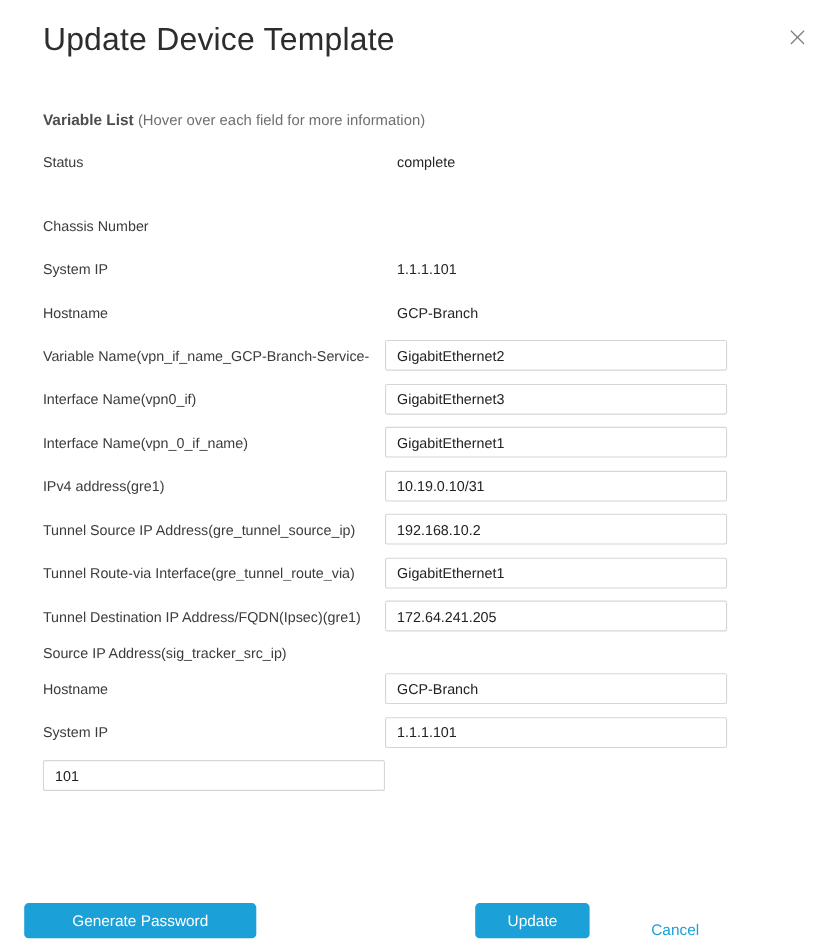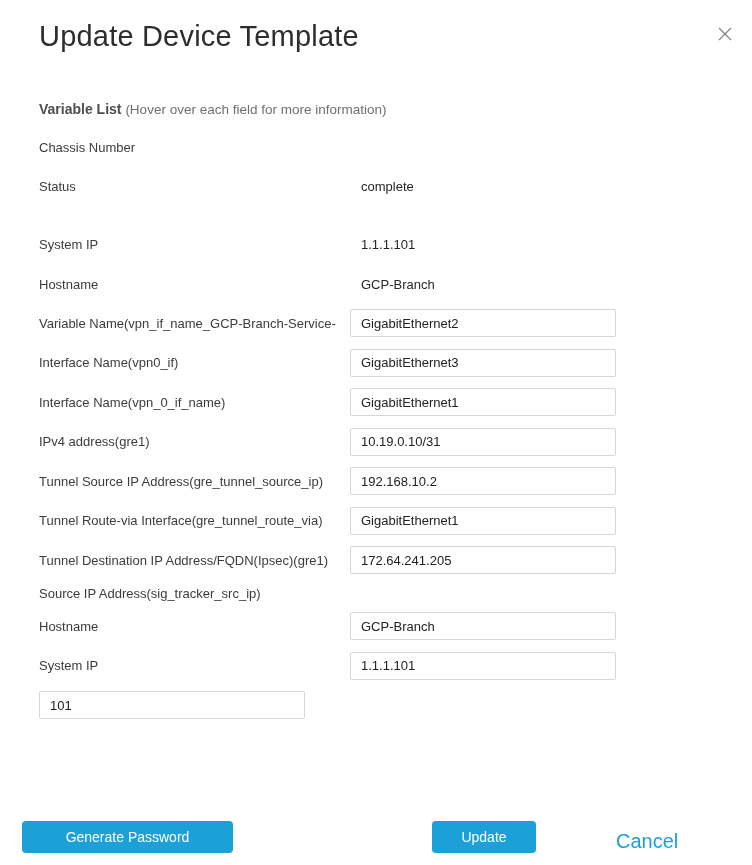--- a/index.html
+++ b/index.html
@@ -58,21 +58,21 @@
     white-space: nowrap;
   }
 
   .row.static-0 { height: 16px; margin-bottom: 42px; }
   .row.static-1 { height: 16px; margin-bottom: 23px; }
   .row.static-2 { height: 16px; margin-bottom: 24px; }
   .row.static-3 { height: 16px; margin-bottom: 17px; }
 
   .row.input-row { margin-bottom: 11.5px; }
   .row.input-row .field {
-    width: 266px;
+    width: 311px;
     height: 28px;
     border: 1px solid #d6d6d6;
     border-radius: 2px;
     background: #fff;
     font-family: "Liberation Sans", "DejaVu Sans", sans-serif;
     font-size: 13px;
     color: #222;
     padding: 0 10px;
     outline: none;
   }
@@ -90,22 +90,22 @@
     border-radius: 4px;
     color: #ffffff;
     font-family: "Liberation Sans", "DejaVu Sans", sans-serif;
     font-size: 14px;
     cursor: pointer;
     display: flex; align-items: center; justify-content: center;
   }
   .btn-generate { margin-left: 22px; width: 211px; }
   .btn-update   { margin-left: 199px; width: 104px; }
   .link-cancel {
-    margin-left: 80px;
-    font-size: 20px;
+    margin-left: 56px;
+    font-size: 14px;
     cursor: pointer;
     background: none; border: none;
     font-family: "Liberation Sans", "DejaVu Sans", sans-serif;
   }
 </style>
 </head>
 <body>
 
 <div class="modal">
 
@@ -118,27 +118,27 @@
 
   <h1 class="title">Update Device Template</h1>
 
   <div class="section-heading">
     <span class="bold">Variable List</span>
     <span class="hint">(Hover over each field for more information)</span>
   </div>
 
   <div class="rows">
 
+    <div class="row static-0">
+      <span class="label">Status</span>
+      <span class="value">complete</span>
+    </div>
     <div class="row static-1">
       <span class="label">Chassis Number</span>
       <span class="value"></span>
-    </div>
-    <div class="row static-0">
-      <span class="label">Status</span>
-      <span class="value">complete</span>
     </div>
     <div class="row static-2">
       <span class="label">System IP</span>
       <span class="value">1.1.1.101</span>
     </div>
     <div class="row static-3">
       <span class="label">Hostname</span>
       <span class="value">GCP-Branch</span>
     </div>
 

